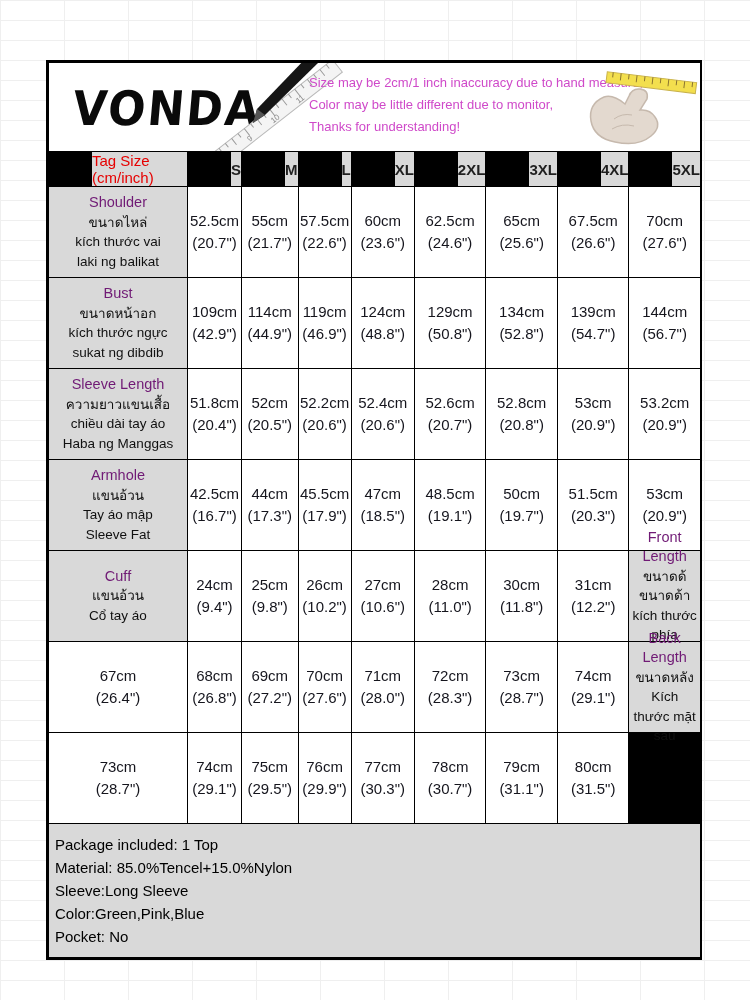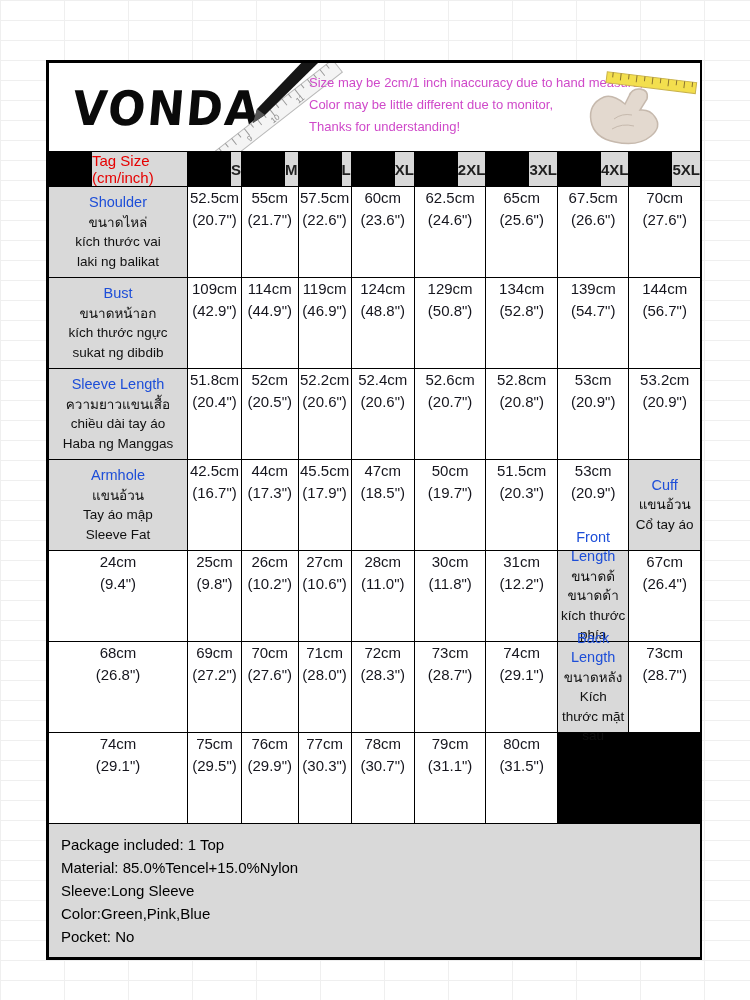--- a/index.html
+++ b/index.html
@@ -28,29 +28,29 @@
   .notes span{color:#cf49c9;font-size:13px;line-height:17px;}
   .handsvg{position:absolute;right:2px;top:4px;width:128px;height:82px;}
   .tl,.tc{height:34px;background:#d9d9d9;display:flex;align-items:center;justify-content:center;margin-left:43px;}
   .tl{color:#e60000;font-size:15px;}
   .tc{color:#1f1f1f;font-size:15px;font-weight:600;}
   .lbl{
     background:#d9d9d9;height:90px;display:flex;flex-direction:column;
     align-items:center;justify-content:center;text-align:center;
     font-size:13.5px;line-height:19.5px;color:#101010;padding:0 2px;
   }
-  .rn{color:#1d4ed8;font-size:14.5px;}
+  .rn{color:#701a75;font-size:14.5px;}
   .vc{
     background:#fff;height:90px;display:flex;flex-direction:column;
-    align-items:center;justify-content:flex-start;
+    align-items:center;justify-content:center;
     font-size:15px;line-height:22px;color:#15151d;
   }
   .foot{
     grid-column:1/-1;background:#d9d9d9;height:133px;box-sizing:border-box;
-    padding:9px 12px;font-size:15px;line-height:23px;color:#000;
+    padding:9px 6px;font-size:15px;line-height:23px;color:#000;
   }
   span:empty{display:none;}
 </style>
 </head>
 <body>
 
 <div class="sheet">
 
   <div class="head">
     <div class="logo">VONDA</div>
@@ -223,20 +223,24 @@
     </div>
   <div class="vc">
       <span>45.5cm</span>
       <span>(17.9")</span>
     </div>
   <div class="vc">
       <span>47cm</span>
       <span>(18.5")</span>
     </div>
   <div class="vc">
+      <span>48.5cm</span>
+      <span>(19.1")</span>
+    </div>
+  <div class="vc">
       <span>50cm</span>
       <span>(19.7")</span>
     </div>
   <div class="vc">
       <span>51.5cm</span>
       <span>(20.3")</span>
     </div>
   <div class="vc">
       <span>53cm</span>
       <span>(20.9")</span>

